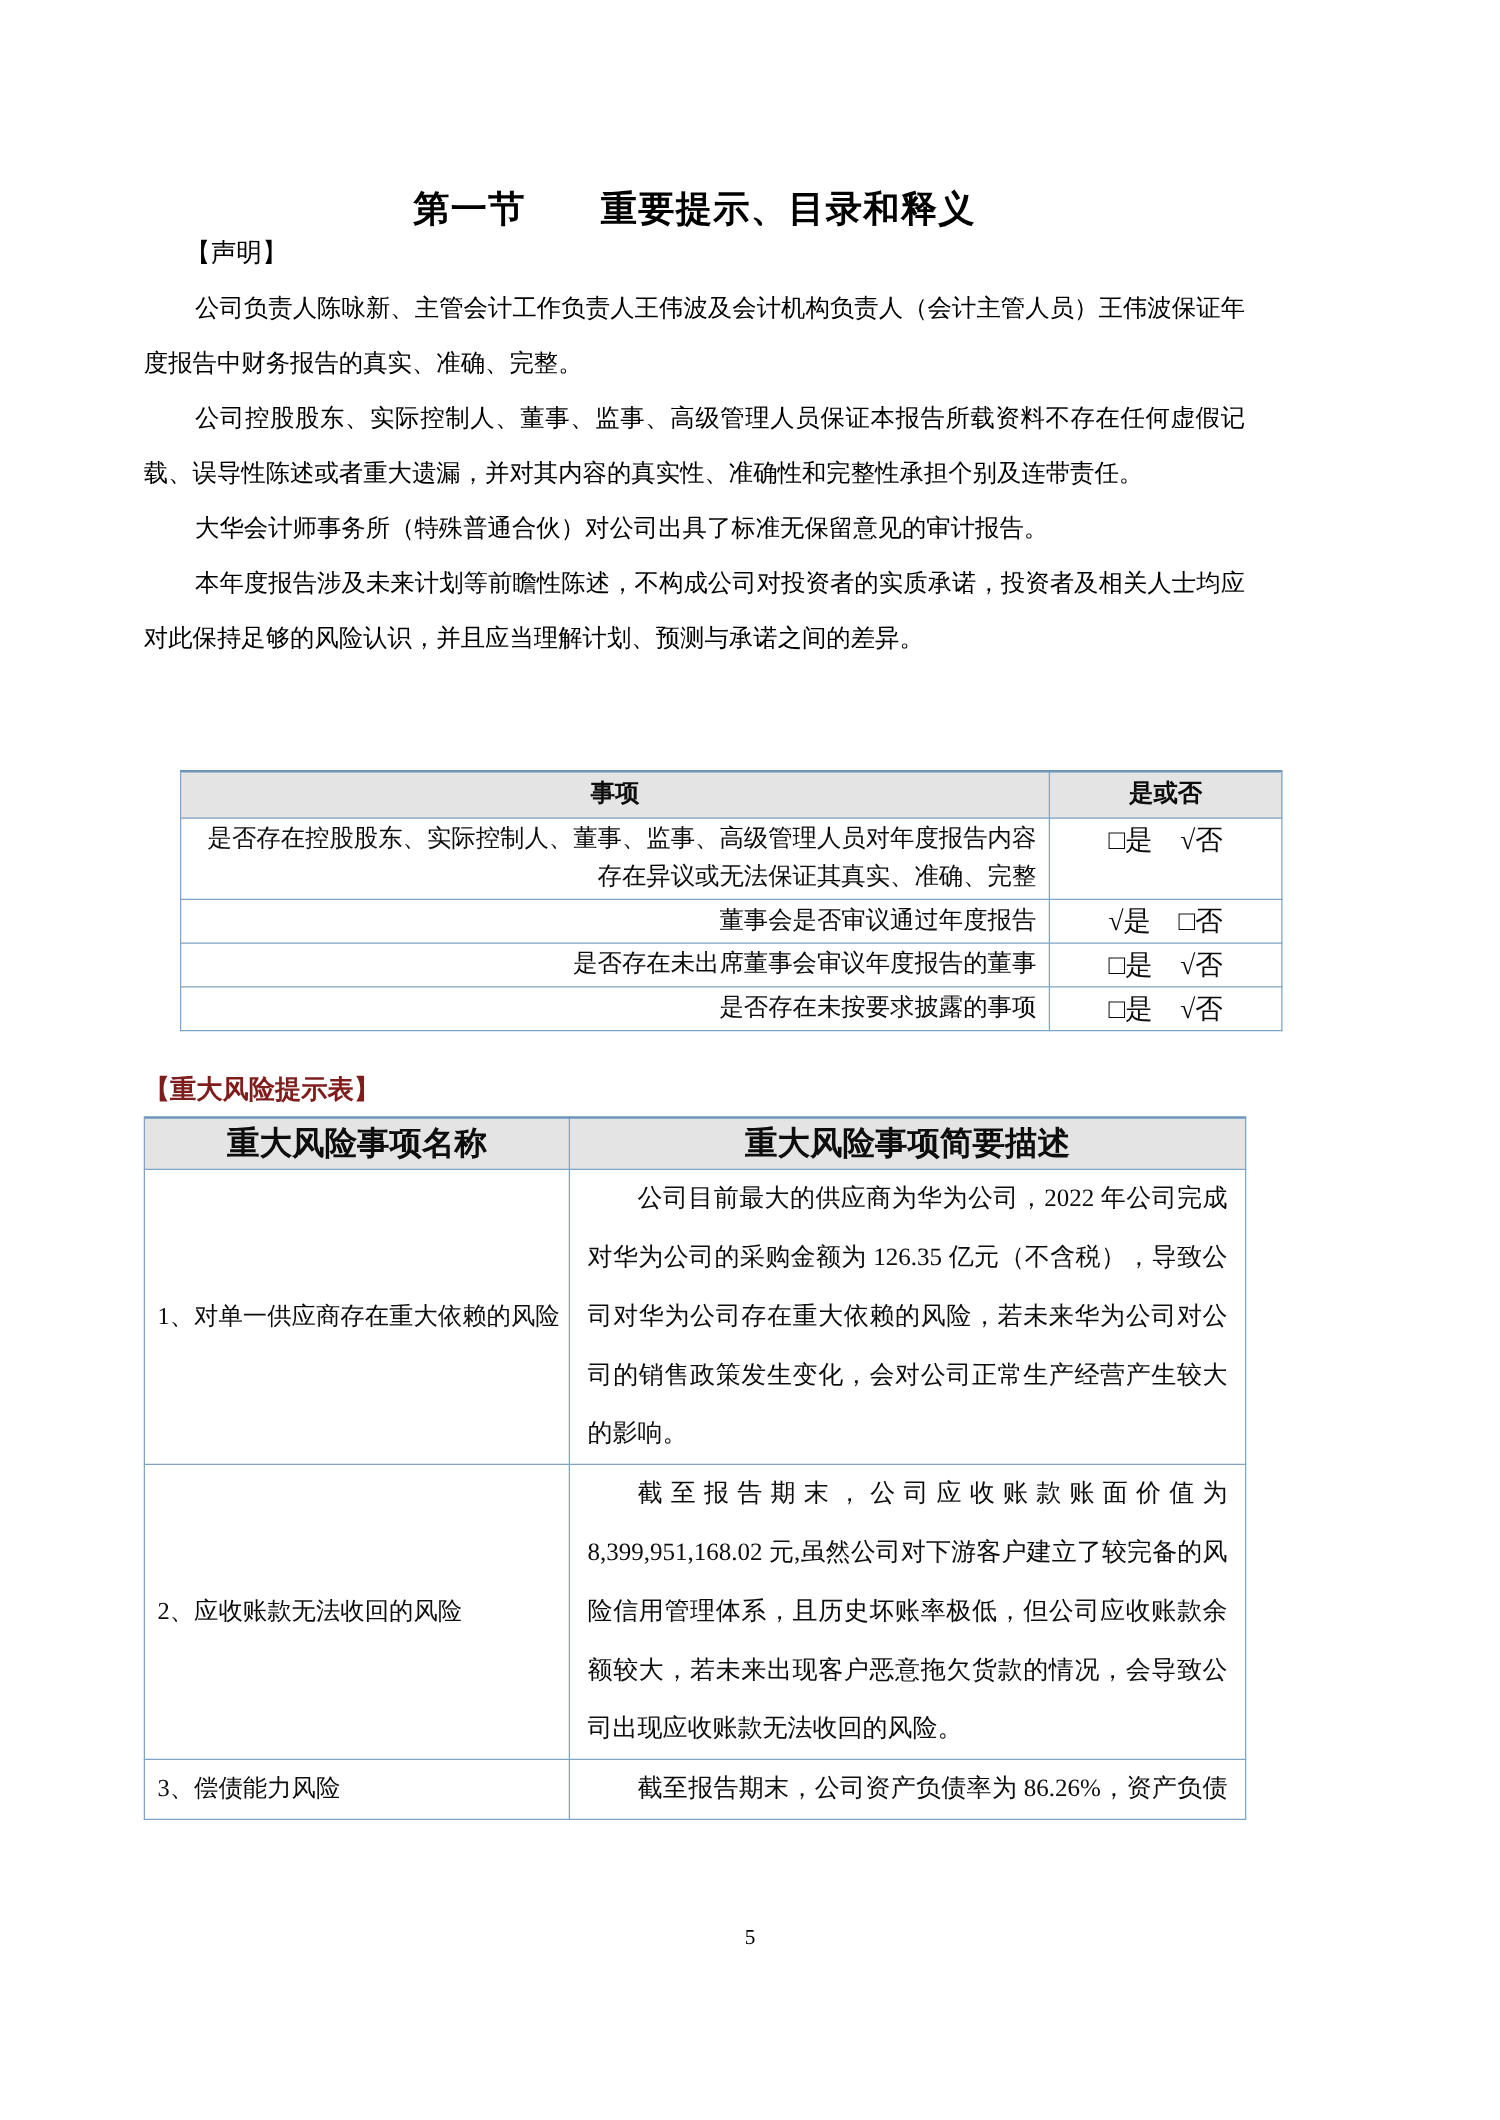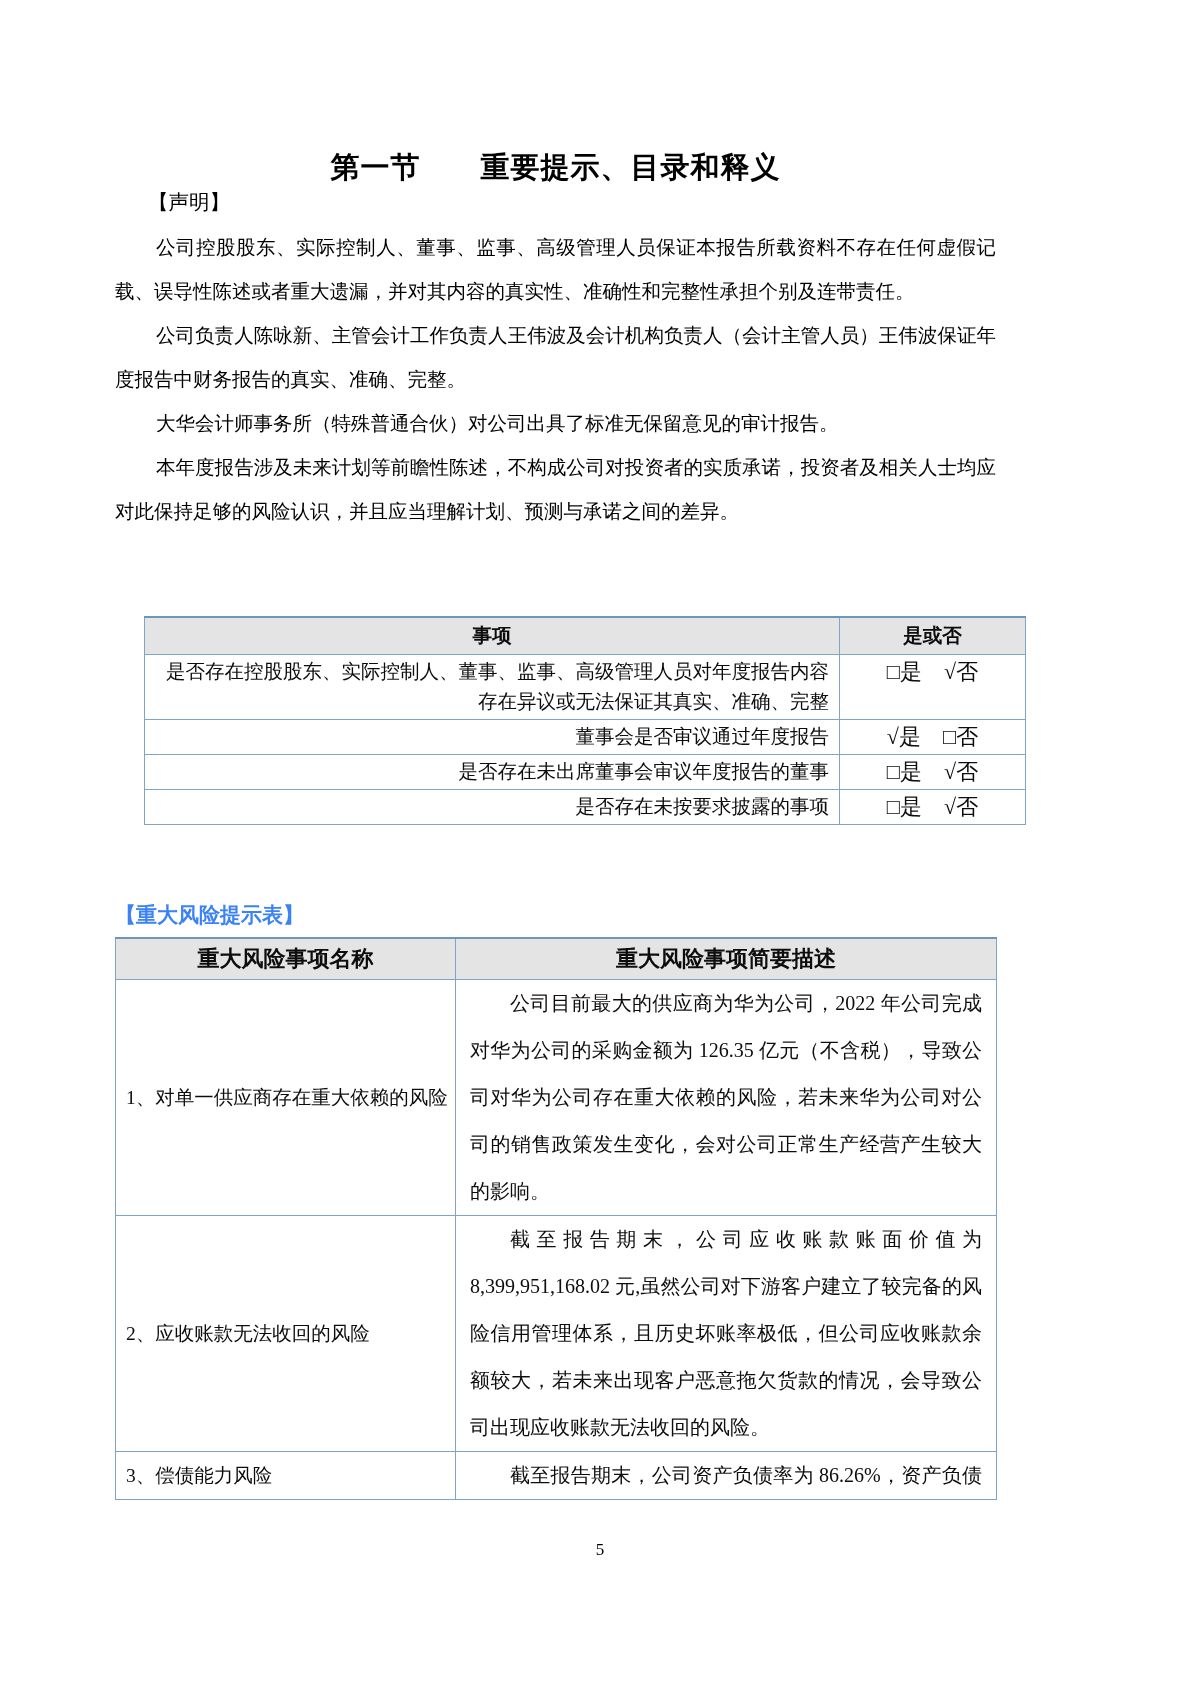--- a/index.html
+++ b/index.html
@@ -35,27 +35,27 @@
   .col-ans  { width:186px; }
   .yesno-table td.item {
     font-size:19.5px; line-height:30px; padding:2px 10px; text-align:right;
   }
   .yesno-table td.answer {
     font-size:22px; line-height:30px; padding:2px 4px;
     text-align:center; vertical-align:top;
   }
 
   .risk-heading {
-    margin-top:76px; font-family:"Liberation Sans", sans-serif;
-    font-weight:bold; font-size:21px; color:#3b82f6;
+    margin-top:32px; font-family:"Liberation Sans", sans-serif;
+    font-weight:bold; font-size:21px; color:#7f1d1d;
   }
   .risk-table { margin-top:8px; border-top:2px solid #6e96bc; }
   .risk-table th, .risk-table td { border:1px solid #7ea4c8; }
   .risk-table th {
-    background:#e4e4e4; font-weight:bold; font-size:22px;
+    background:#e4e4e4; font-weight:bold; font-size:26px;
     padding:5px 6px; line-height:30px; text-align:center;
   }
   .col-name { width:340px; }
   .col-desc { width:541px; }
   .risk-table td.name {
     font-size:19.5px; line-height:30px; padding:4px 4px 4px 10px;
     text-align:left; vertical-align:middle;
   }
   .risk-table td.desc {
     font-size:20px; line-height:47px; padding:0 14px;
@@ -73,22 +73,22 @@
 <body>
 
 <div class="page">
   <div class="content">
 
     <div class="doc-title">第一节　　重要提示、目录和释义</div>
 
     <div class="decl-heading">【声明】</div>
 
     <div class="paragraphs">
+      <p class="para">公司负责人陈咏新、主管会计工作负责人王伟波及会计机构负责人（会计主管人员）王伟波保证年度报告中财务报告的真实、准确、完整。</p>
       <p class="para">公司控股股东、实际控制人、董事、监事、高级管理人员保证本报告所载资料不存在任何虚假记载、误导性陈述或者重大遗漏，并对其内容的真实性、准确性和完整性承担个别及连带责任。</p>
-      <p class="para">公司负责人陈咏新、主管会计工作负责人王伟波及会计机构负责人（会计主管人员）王伟波保证年度报告中财务报告的真实、准确、完整。</p>
       <p class="para">大华会计师事务所（特殊普通合伙）对公司出具了标准无保留意见的审计报告。</p>
       <p class="para">本年度报告涉及未来计划等前瞻性陈述，不构成公司对投资者的实质承诺，投资者及相关人士均应对此保持足够的风险认识，并且应当理解计划、预测与承诺之间的差异。</p>
     </div>
 
     <table class="yesno-table">
       <colgroup>
           <col class="col-item">
           <col class="col-ans">
         </colgroup>
       <thead>

